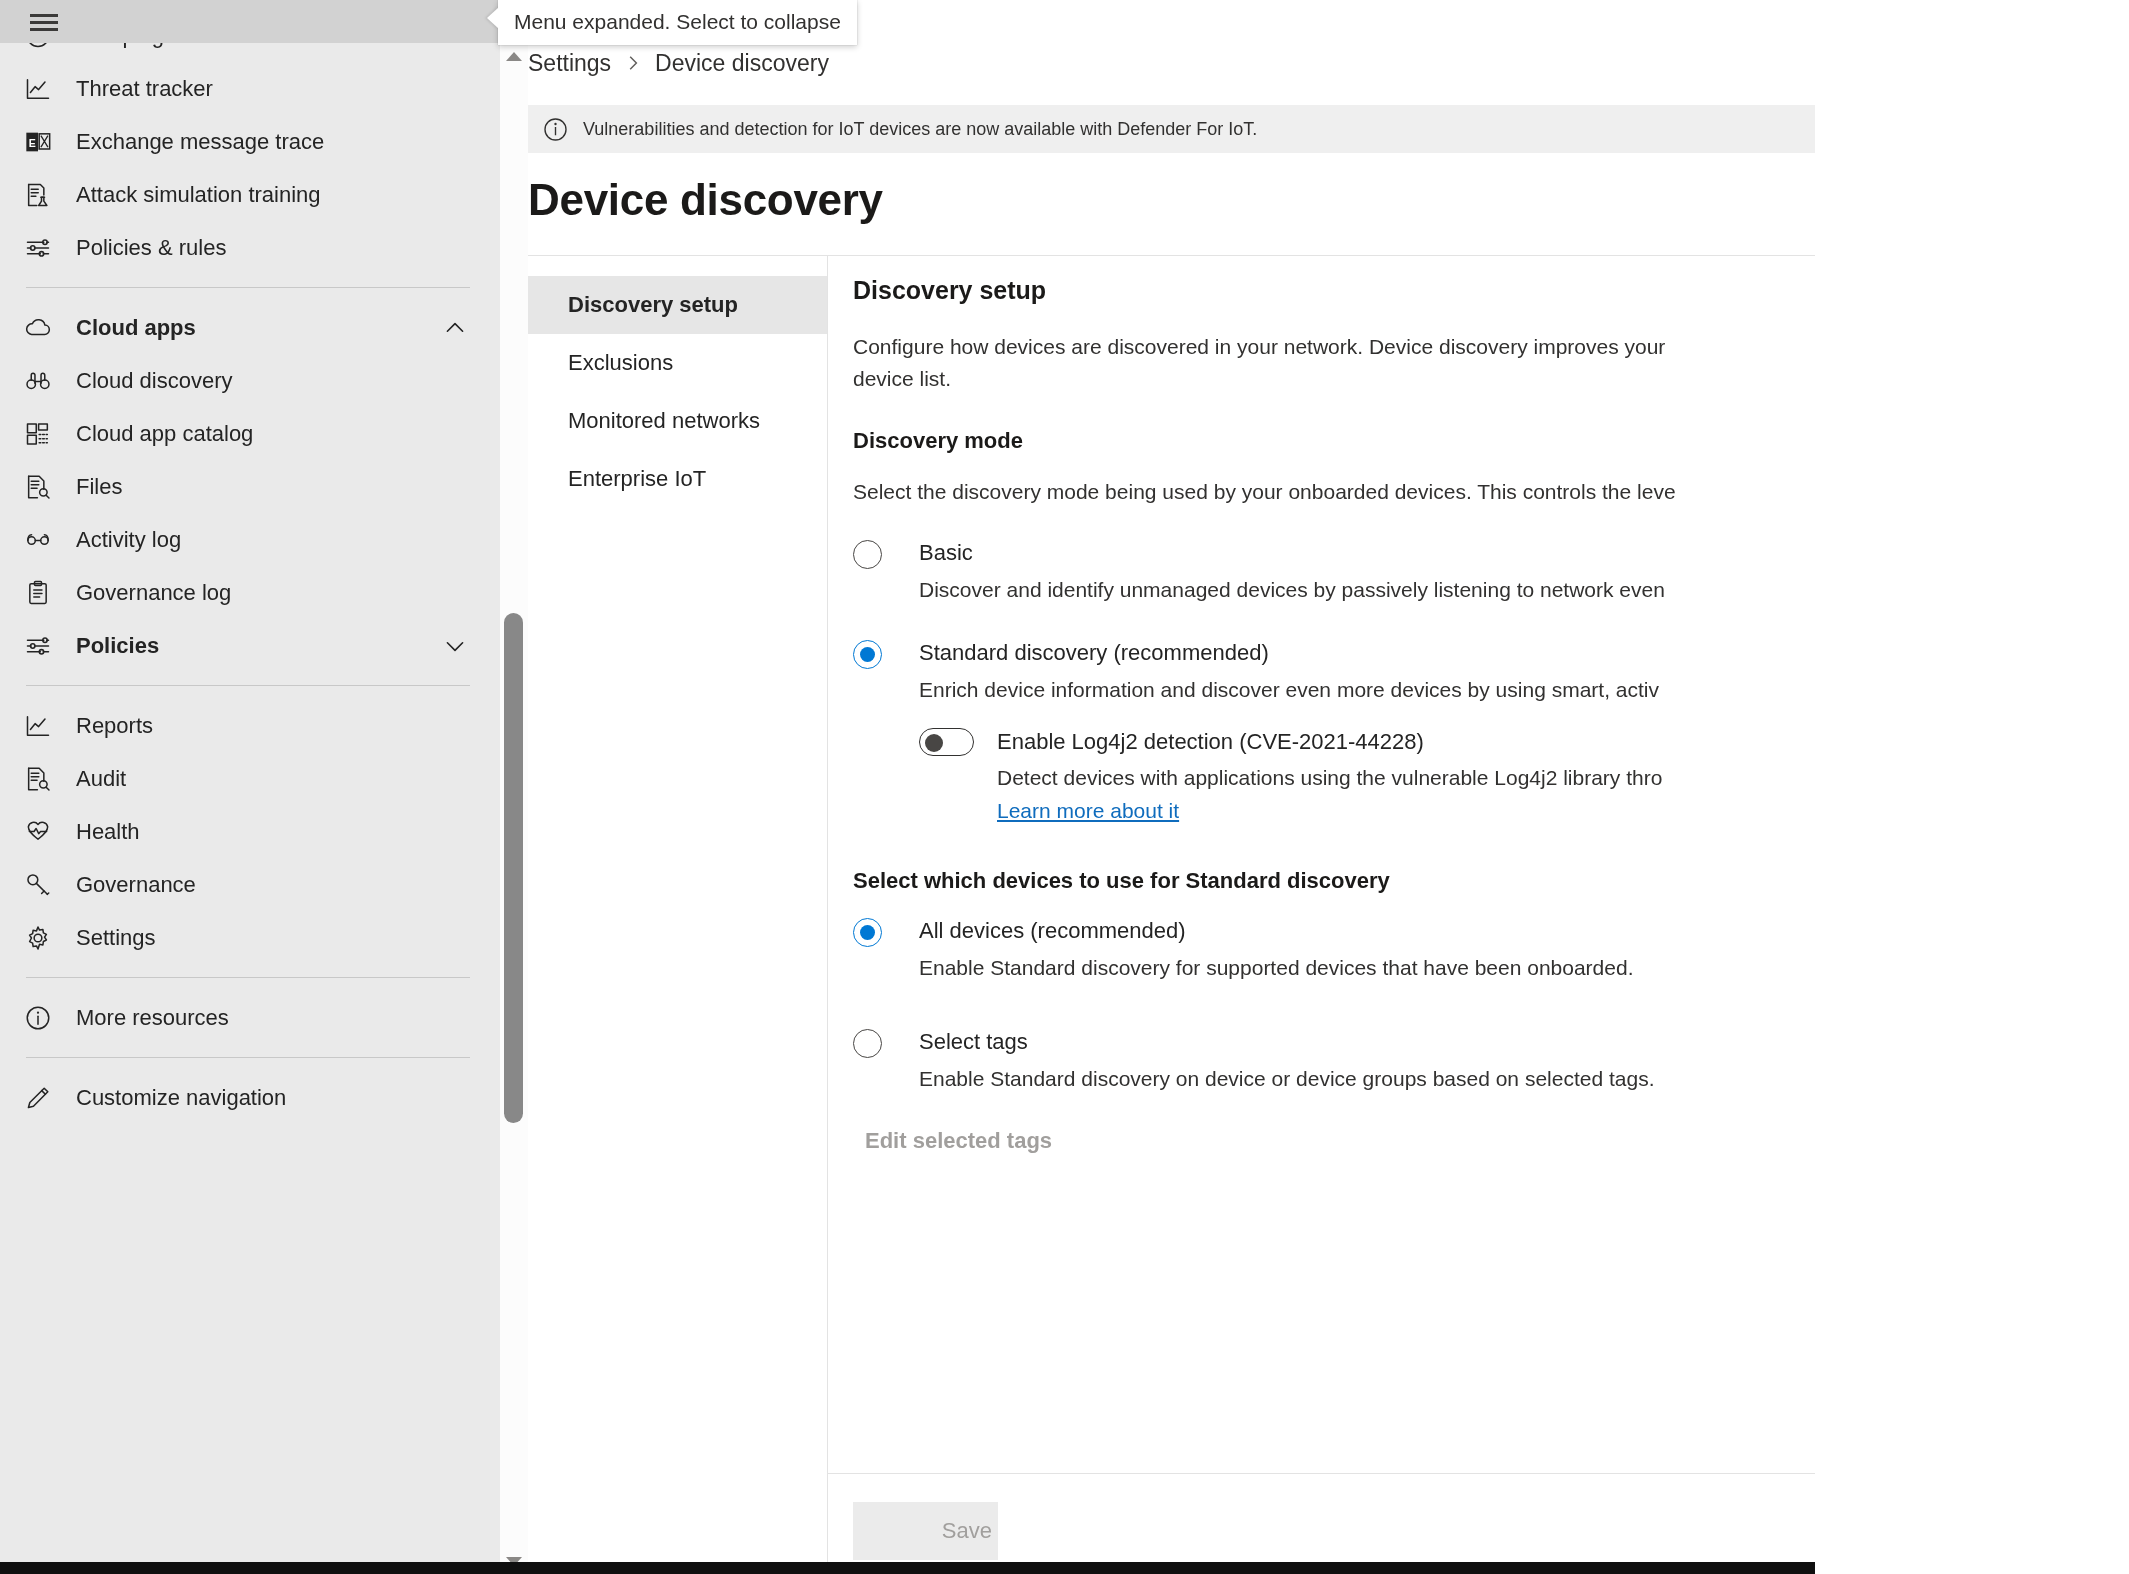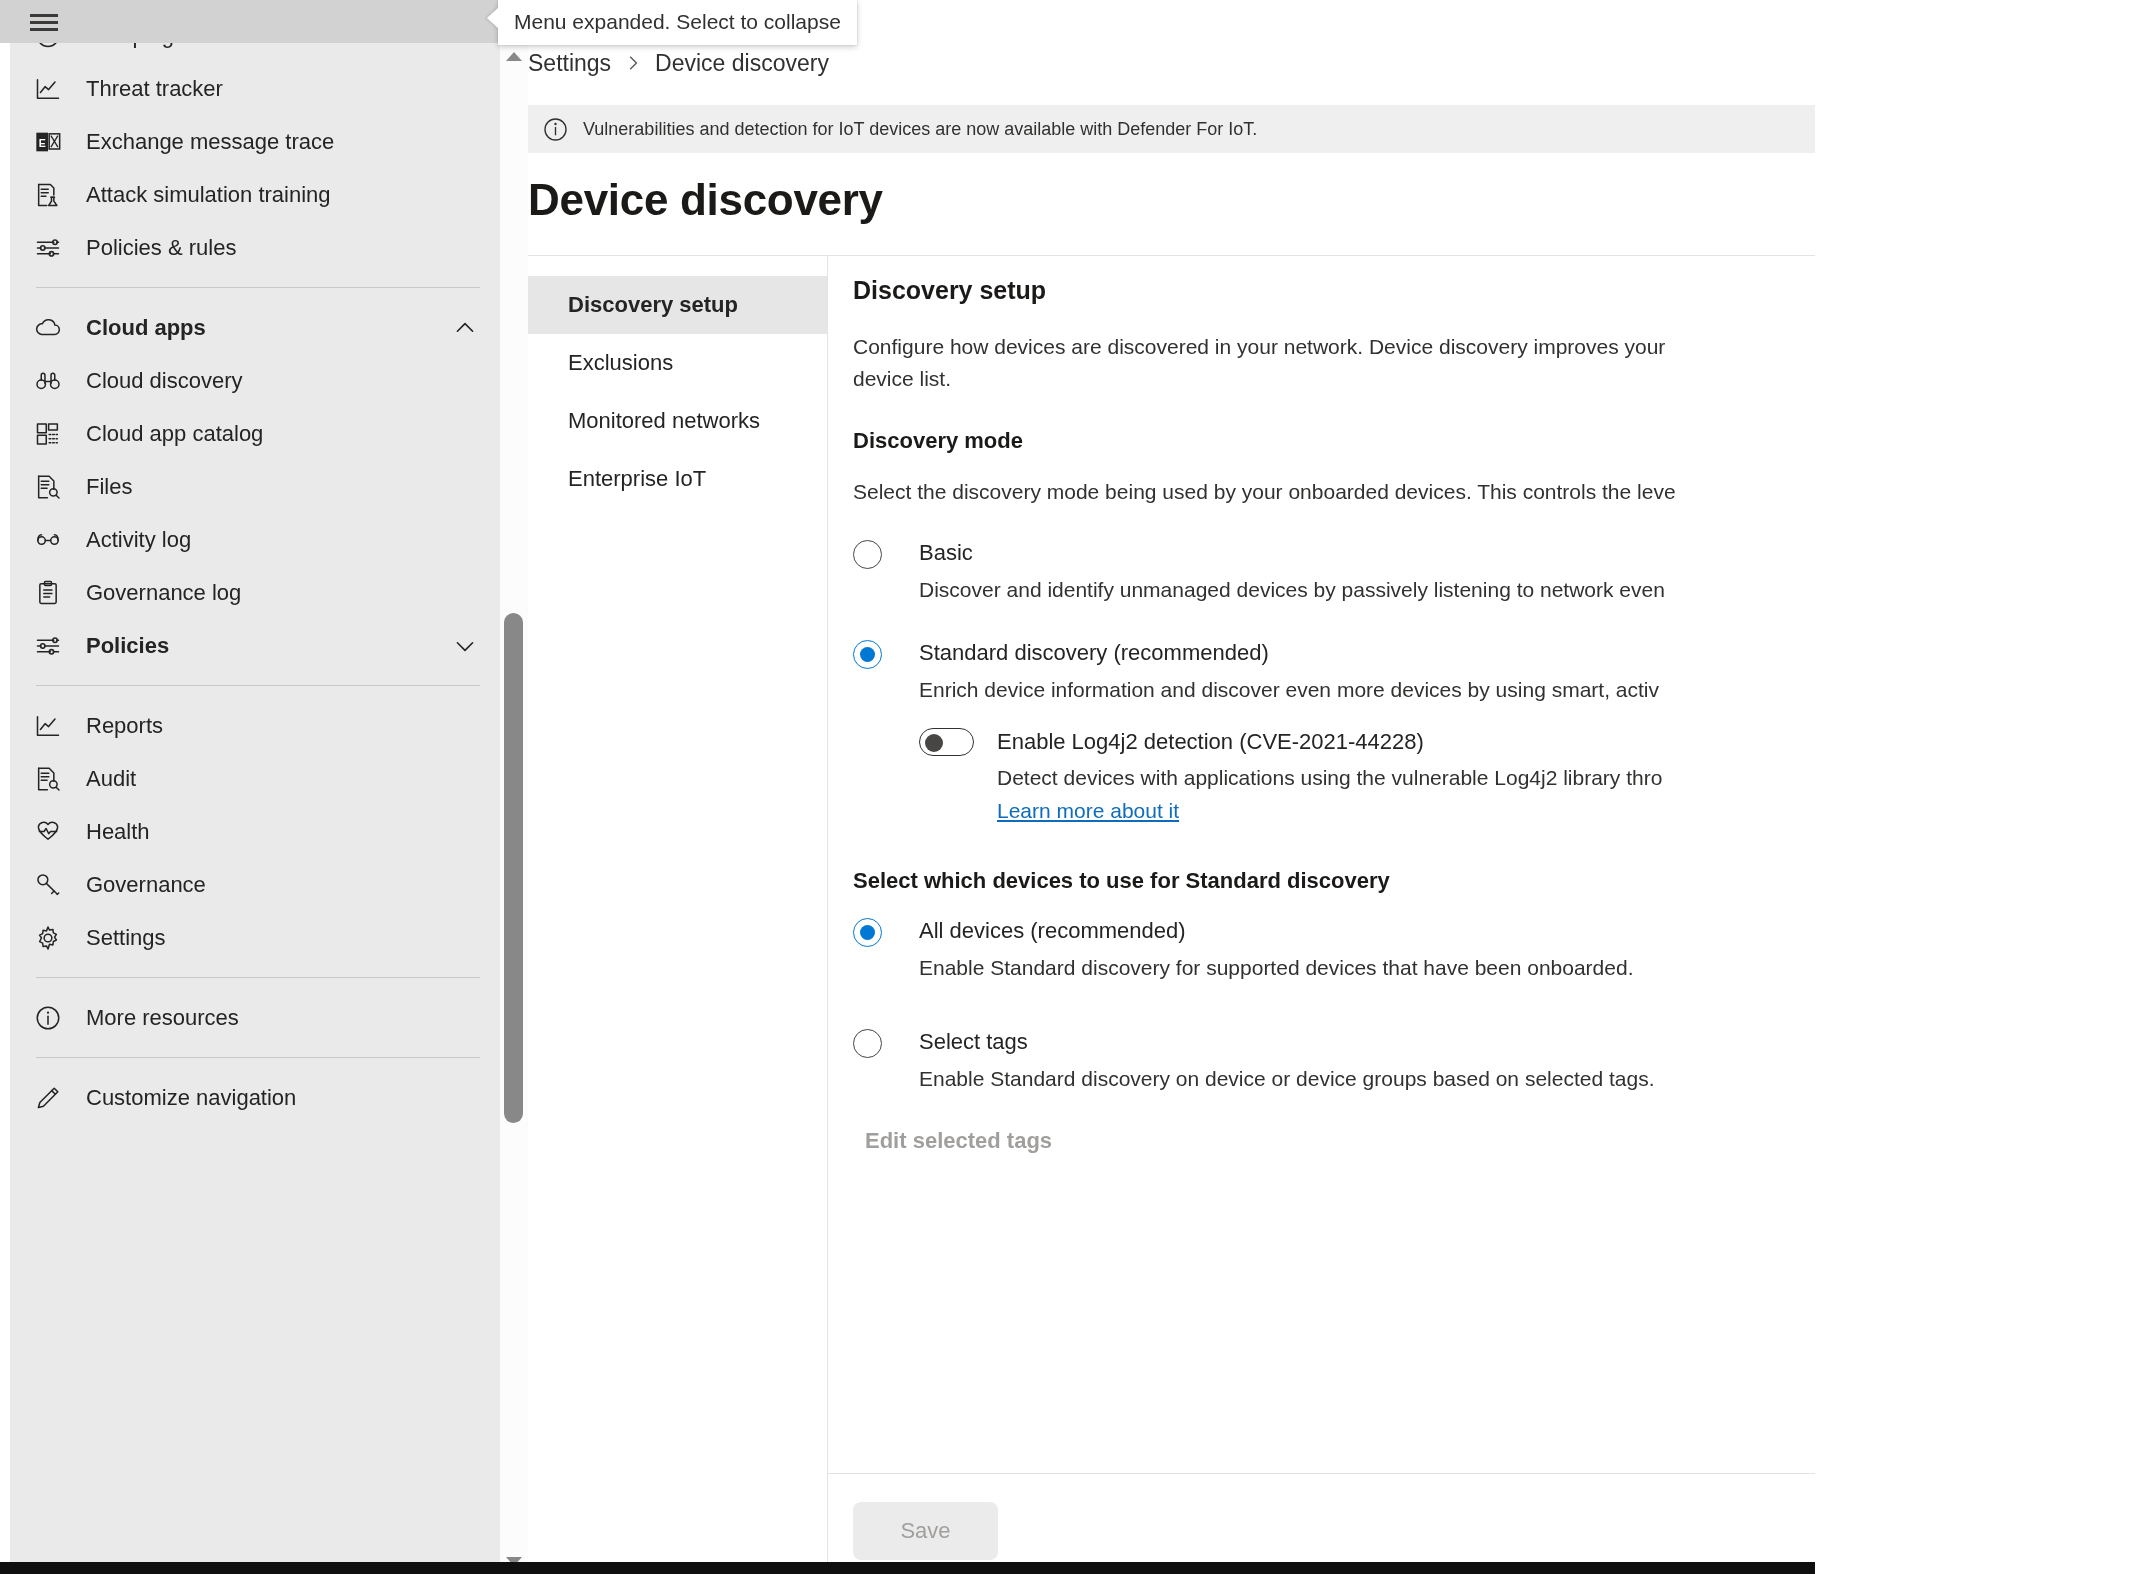--- a/index.html
+++ b/index.html
@@ -47,21 +47,21 @@
     content: ""; position: absolute; left: -11px; top: 7px;
     width: 0; height: 0;
     border-top: 11px solid transparent;
     border-bottom: 11px solid transparent;
     border-right: 12px solid #ffffff;
     filter: drop-shadow(-2px 0 1px rgba(0,0,0,0.10));
   }
 
   
   .sidebar {
-    position: absolute; left: 10px; top: 43px;
+    position: absolute; left: 0; top: 43px;
     width: 500px; height: 1531px;
     background: #eaeaea;
     overflow: hidden;
   }
   .nav-list { position: absolute; left: 0; top: -34px; width: 500px; }
   .nav-item {
     display: flex; align-items: center;
     height: 53px;
     padding-left: 24px;
     cursor: pointer;
@@ -265,24 +265,25 @@
   }
 
   
   .hr-bottom {
     position: absolute; left: 299px; top: 1430px;
     width: 1302px; height: 1px; background: #e3e3e3;
   }
   .save-btn {
     position: absolute; left: 325px; top: 1459px;
     width: 145px; height: 58px;
-    background: #ebebeb; border: none; border-radius: 8px;
+    background: #ebebeb; border: none; border-radius: 0;
     color: #a19f9d; font-size: 22px;
     font-family: "Liberation Sans", sans-serif;
     cursor: default;
+    text-align: right;
   }
 
   .bottom-bar {
     position: absolute; left: 0; bottom: 0;
     width: 2129px; height: 12px; background: #0f0f0f;
     z-index: 50;
   }
 
   svg { display: block; }
 </style>

